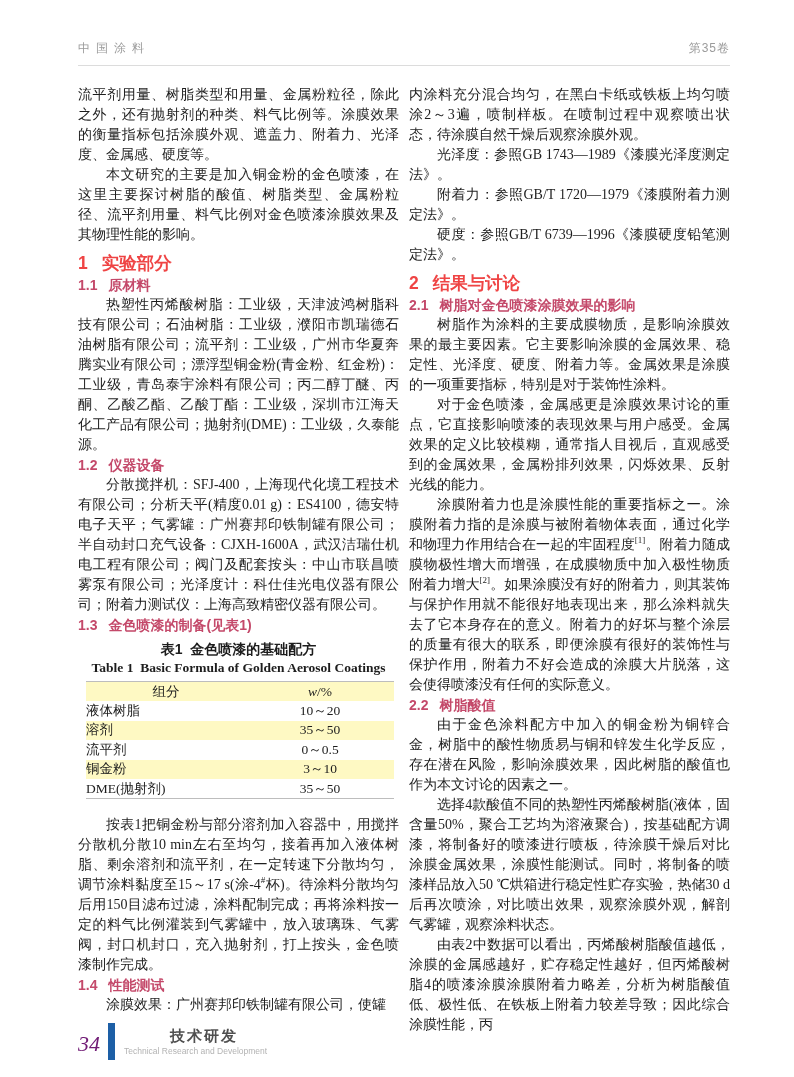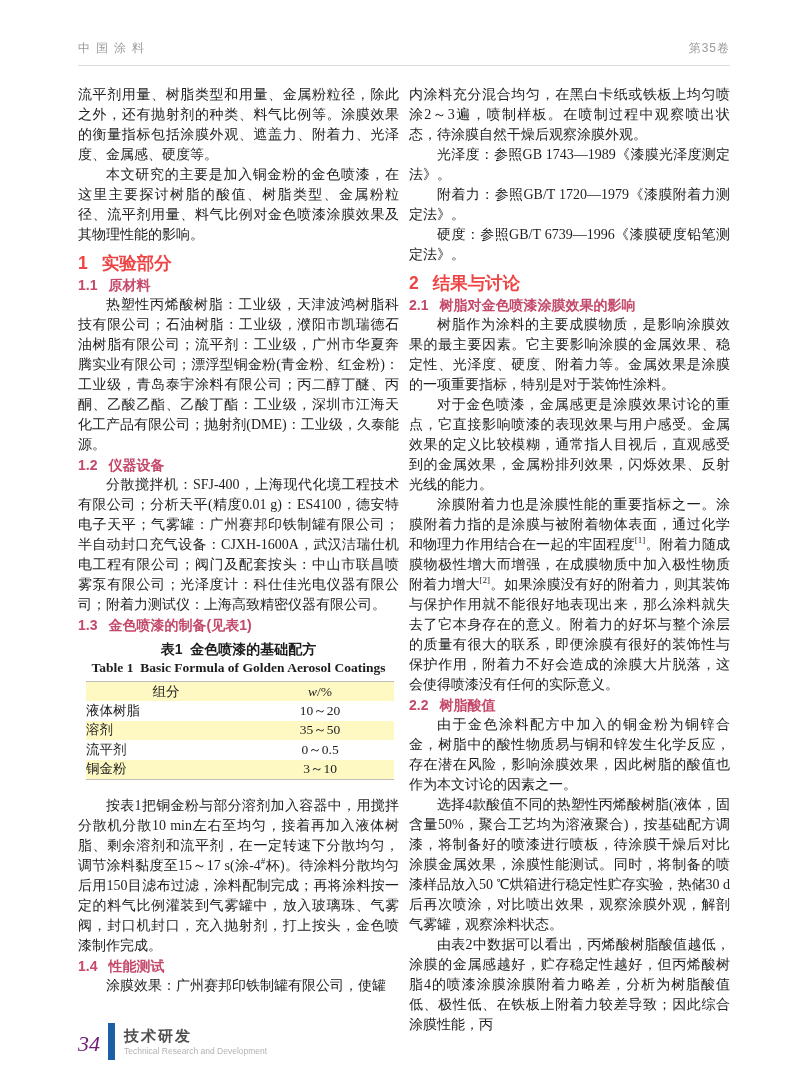--- a/index.html
+++ b/index.html
@@ -70,21 +70,21 @@
   
   .page-footer { position:absolute; left:78px; top:1023px; display:flex; align-items:flex-start; }
   .pf-num {
     font-family:"Liberation Serif", serif; font-style:italic; font-weight:normal;
     color:#701a75; font-size:22px; line-height:30px; margin-top:6px;
   }
   .pf-bar { width:7px; height:37px; background:#1d5fa6; margin:0 9px 0 8px; }
   .pf-labels { display:flex; flex-direction:column; margin-top:4px; }
   .pf-zh {
     font-family:"Liberation Sans", sans-serif; font-weight:bold;
-    color:#4f4f4f; font-size:15px; letter-spacing:2px; line-height:18px;
+    color:#4f4f4f; font-size:15px; letter-spacing:2px; line-height:18px;margin-left:46px;
   }
   .pf-en { font-family:"Liberation Sans", sans-serif; color:#b3b3b3; font-size:8.5px; line-height:12px; }
 </style>
 </head>
 <body>
 
 <div class="content">
 
   <div class="page-header">
     <span class="journal">中国涂料</span>
@@ -134,20 +134,24 @@
             <td class="c2">35～50</td>
           </tr>
           <tr>
             <td class="c1">流平剂</td>
             <td class="c2">0～0.5</td>
           </tr>
           <tr class="pink">
             <td class="c1">铜金粉</td>
             <td class="c2">3～10</td>
           </tr>
+          <tr>
+            <td class="c1">DME(抛射剂)</td>
+            <td class="c2">35～50</td>
+          </tr>
         </tbody>
       </table>
 
       <p class="body after-table"><span>按表1把铜金粉与部分溶剂加入容器中，用搅拌分散机分散10 min左右至均匀，接着再加入液体树脂、剩余溶剂和流平剂，在一定转速下分散均匀，调节涂料黏度至15～17 s(涂-4</span><sup class="ref">#</sup><span>杯)。待涂料分散均匀后用150目滤布过滤，涂料配制完成；再将涂料按一定的料气比例灌装到气雾罐中，放入玻璃珠、气雾阀，封口机封口，充入抛射剂，打上按头，金色喷漆制作完成。</span></p>
 
       <h2 class="sub">
         <span class="num">1.4</span><span>性能测试</span>
       </h2>
       <p class="body">涂膜效果：广州赛邦印铁制罐有限公司，使罐</p>
     </div>

